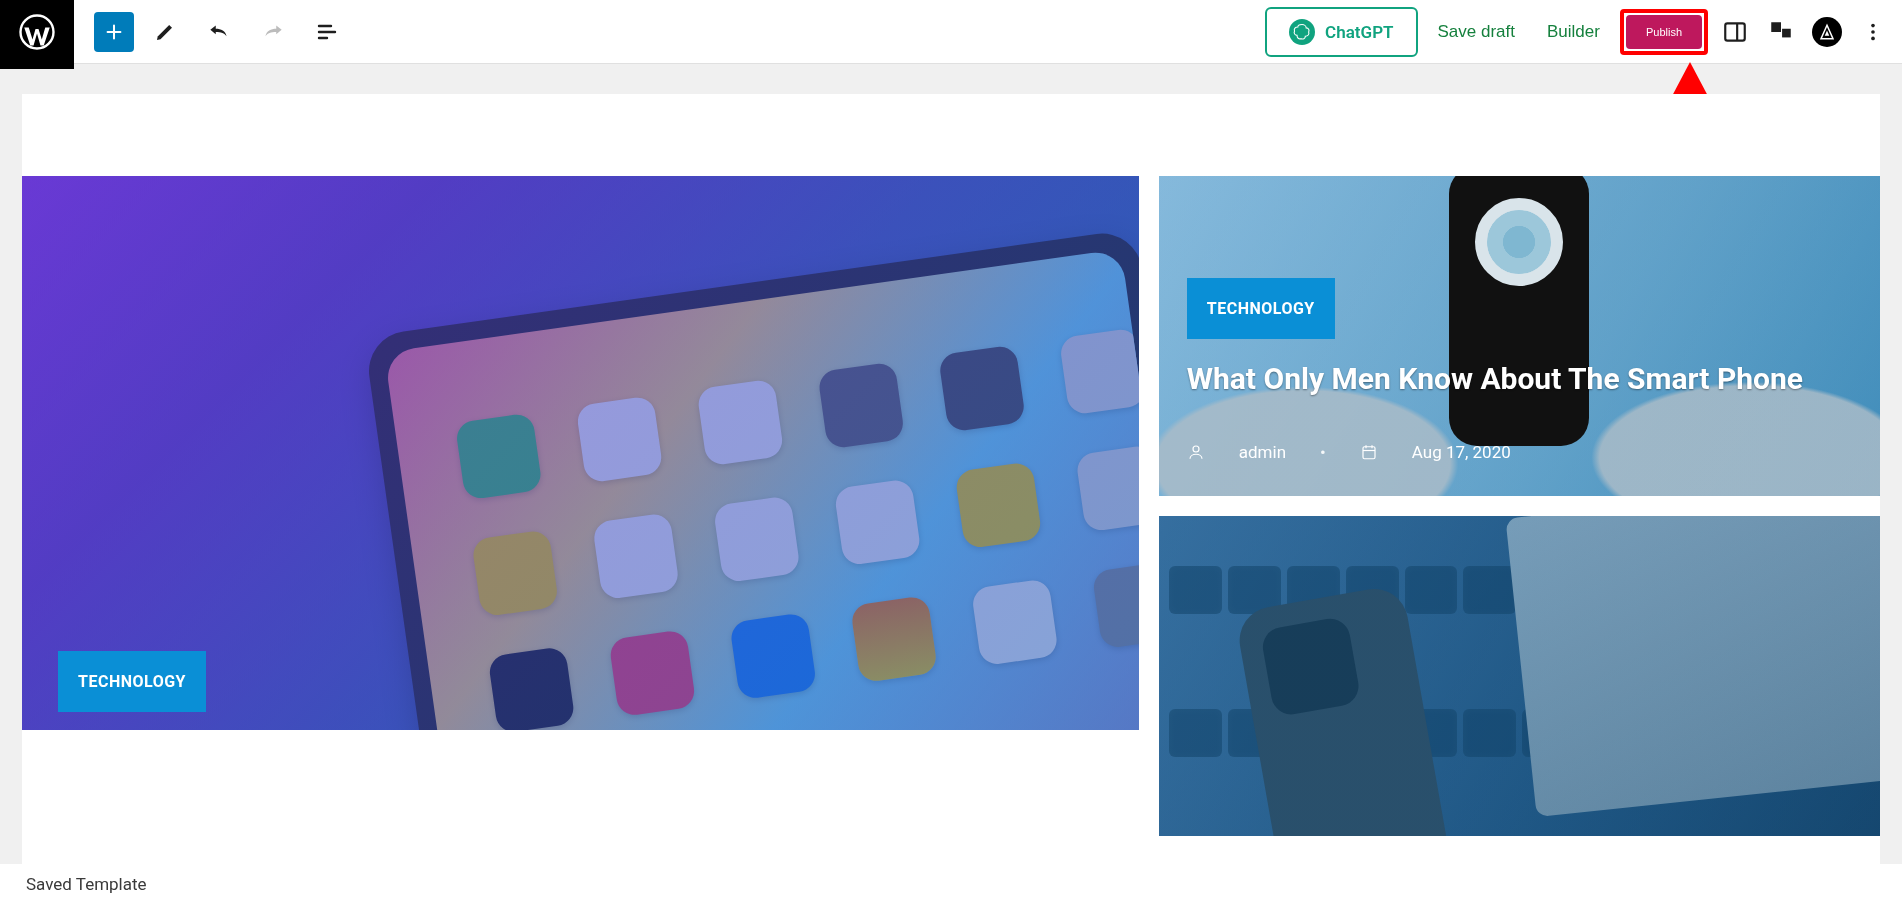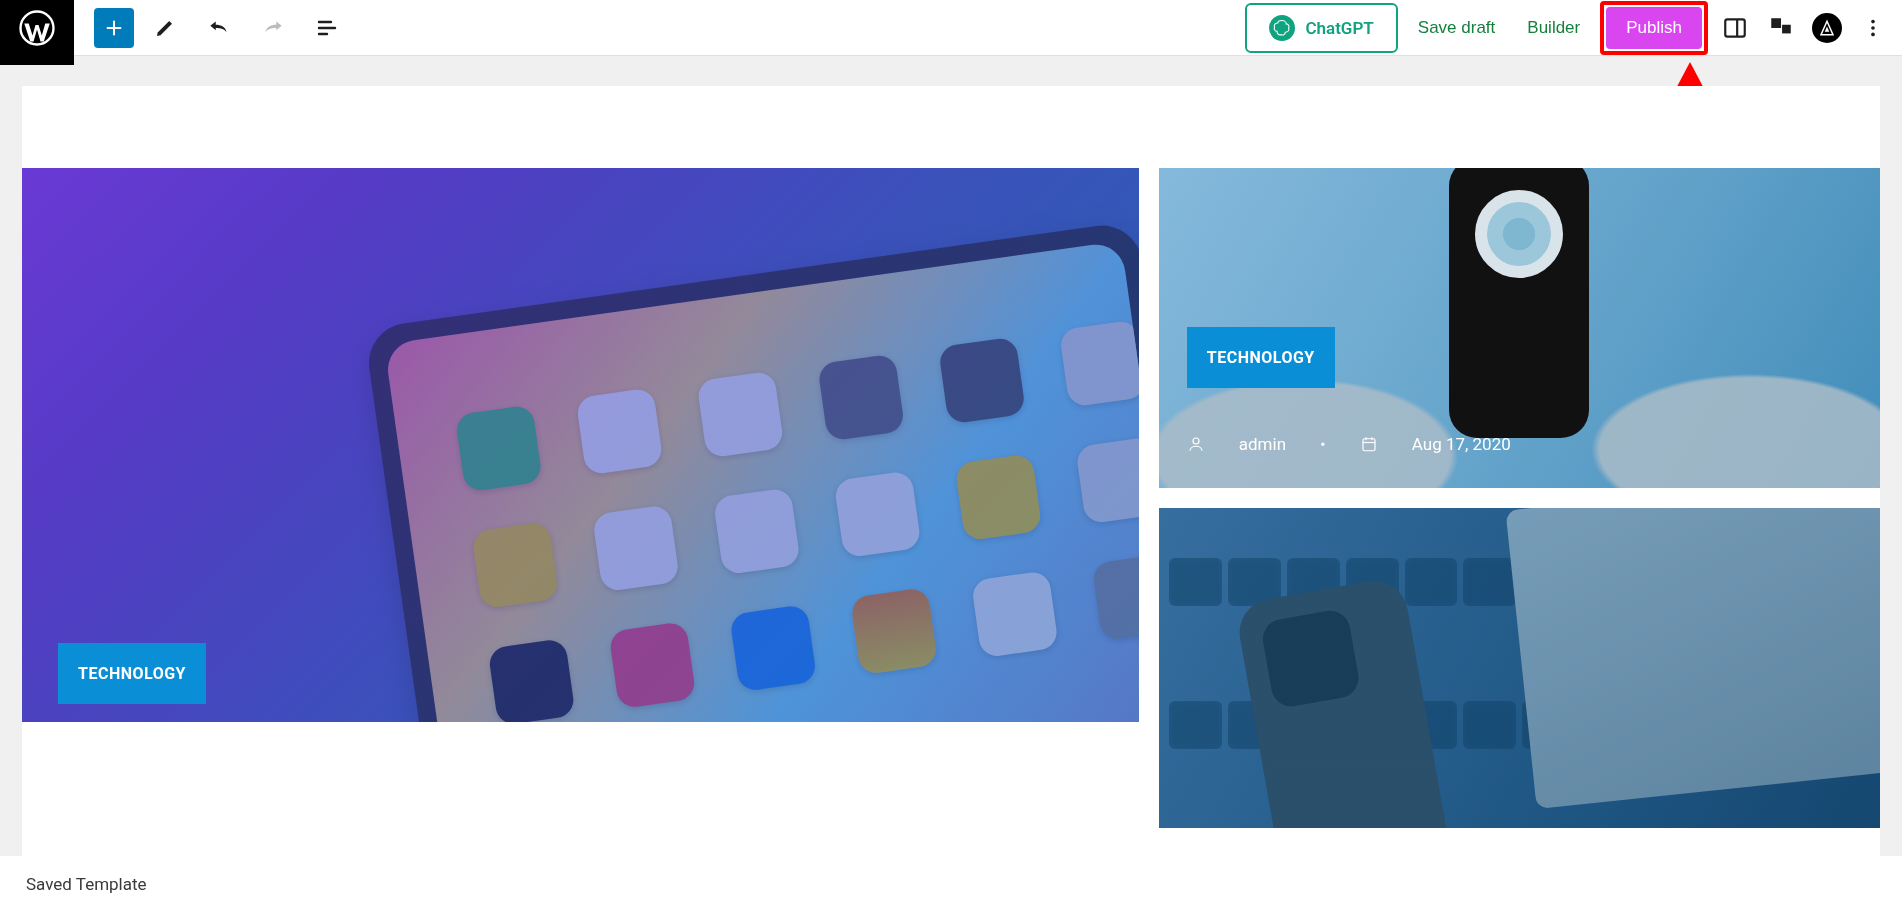--- a/index.html
+++ b/index.html
@@ -7,21 +7,21 @@
     font-family: -apple-system, BlinkMacSystemFont, "Segoe UI", Roboto, sans-serif;
     background: #fff;
     width: 1902px;
     height: 902px;
     overflow: hidden;
     position: relative;
   }
   .topbar {
     display: flex;
     align-items: center;
-    height: 56px;
+    height: 64px;
     border-bottom: 1px solid #e0e0e0;
     background: #fff;
   }
   .wp-logo {
     width: 74px;
     height: 74px;
     background: #000;
     display: flex;
     align-items: center;
     justify-content: center;
@@ -92,23 +92,23 @@
   .tk-icon::after { background: #6c5ce7; bottom: 0; right: 0; opacity: .9; }
   .link-btn {
     color: #15803d;
     font-size: 17px;
     padding: 8px 12px;
     cursor: pointer;
     background: none;
     border: none;
   }
   .publish-btn {
-    background: #d946ef;
+    background: #be185d;
     color: #fff;
-    font-size: 17px;
+    font-size: 11px;
     border: none;
     padding: 11px 20px;
     border-radius: 4px;
     cursor: pointer;
   }
   .publish-highlight {
     border: 4px solid #ff0000;
     border-radius: 4px;
     padding: 2px;
     display: inline-flex;
@@ -439,20 +439,21 @@
       </div>
 
       <div class="posts-right">
 
         <div class="post-small bg1">
           <div class="hands"></div>
           <div class="phone-mock"></div>
           <div class="camera-ring"></div>
           <div class="small-overlay">
             <span class="cat-badge">TECHNOLOGY</span>
+            <div class="post-title">What Only Men Know About The Smart Phone</div>
           </div>
           <div class="meta">
             <svg viewBox="0 0 24 24">
                 <circle cx="12" cy="8" r="4"></circle>
                 <path d="M4 21c0-4 4-6 8-6s8 2 8 6"></path>
               </svg>
             <span>admin</span>
             <span class="sep">•</span>
             <svg viewBox="0 0 24 24">
                 <rect x="4" y="5" width="16" height="16" rx="2"></rect>

